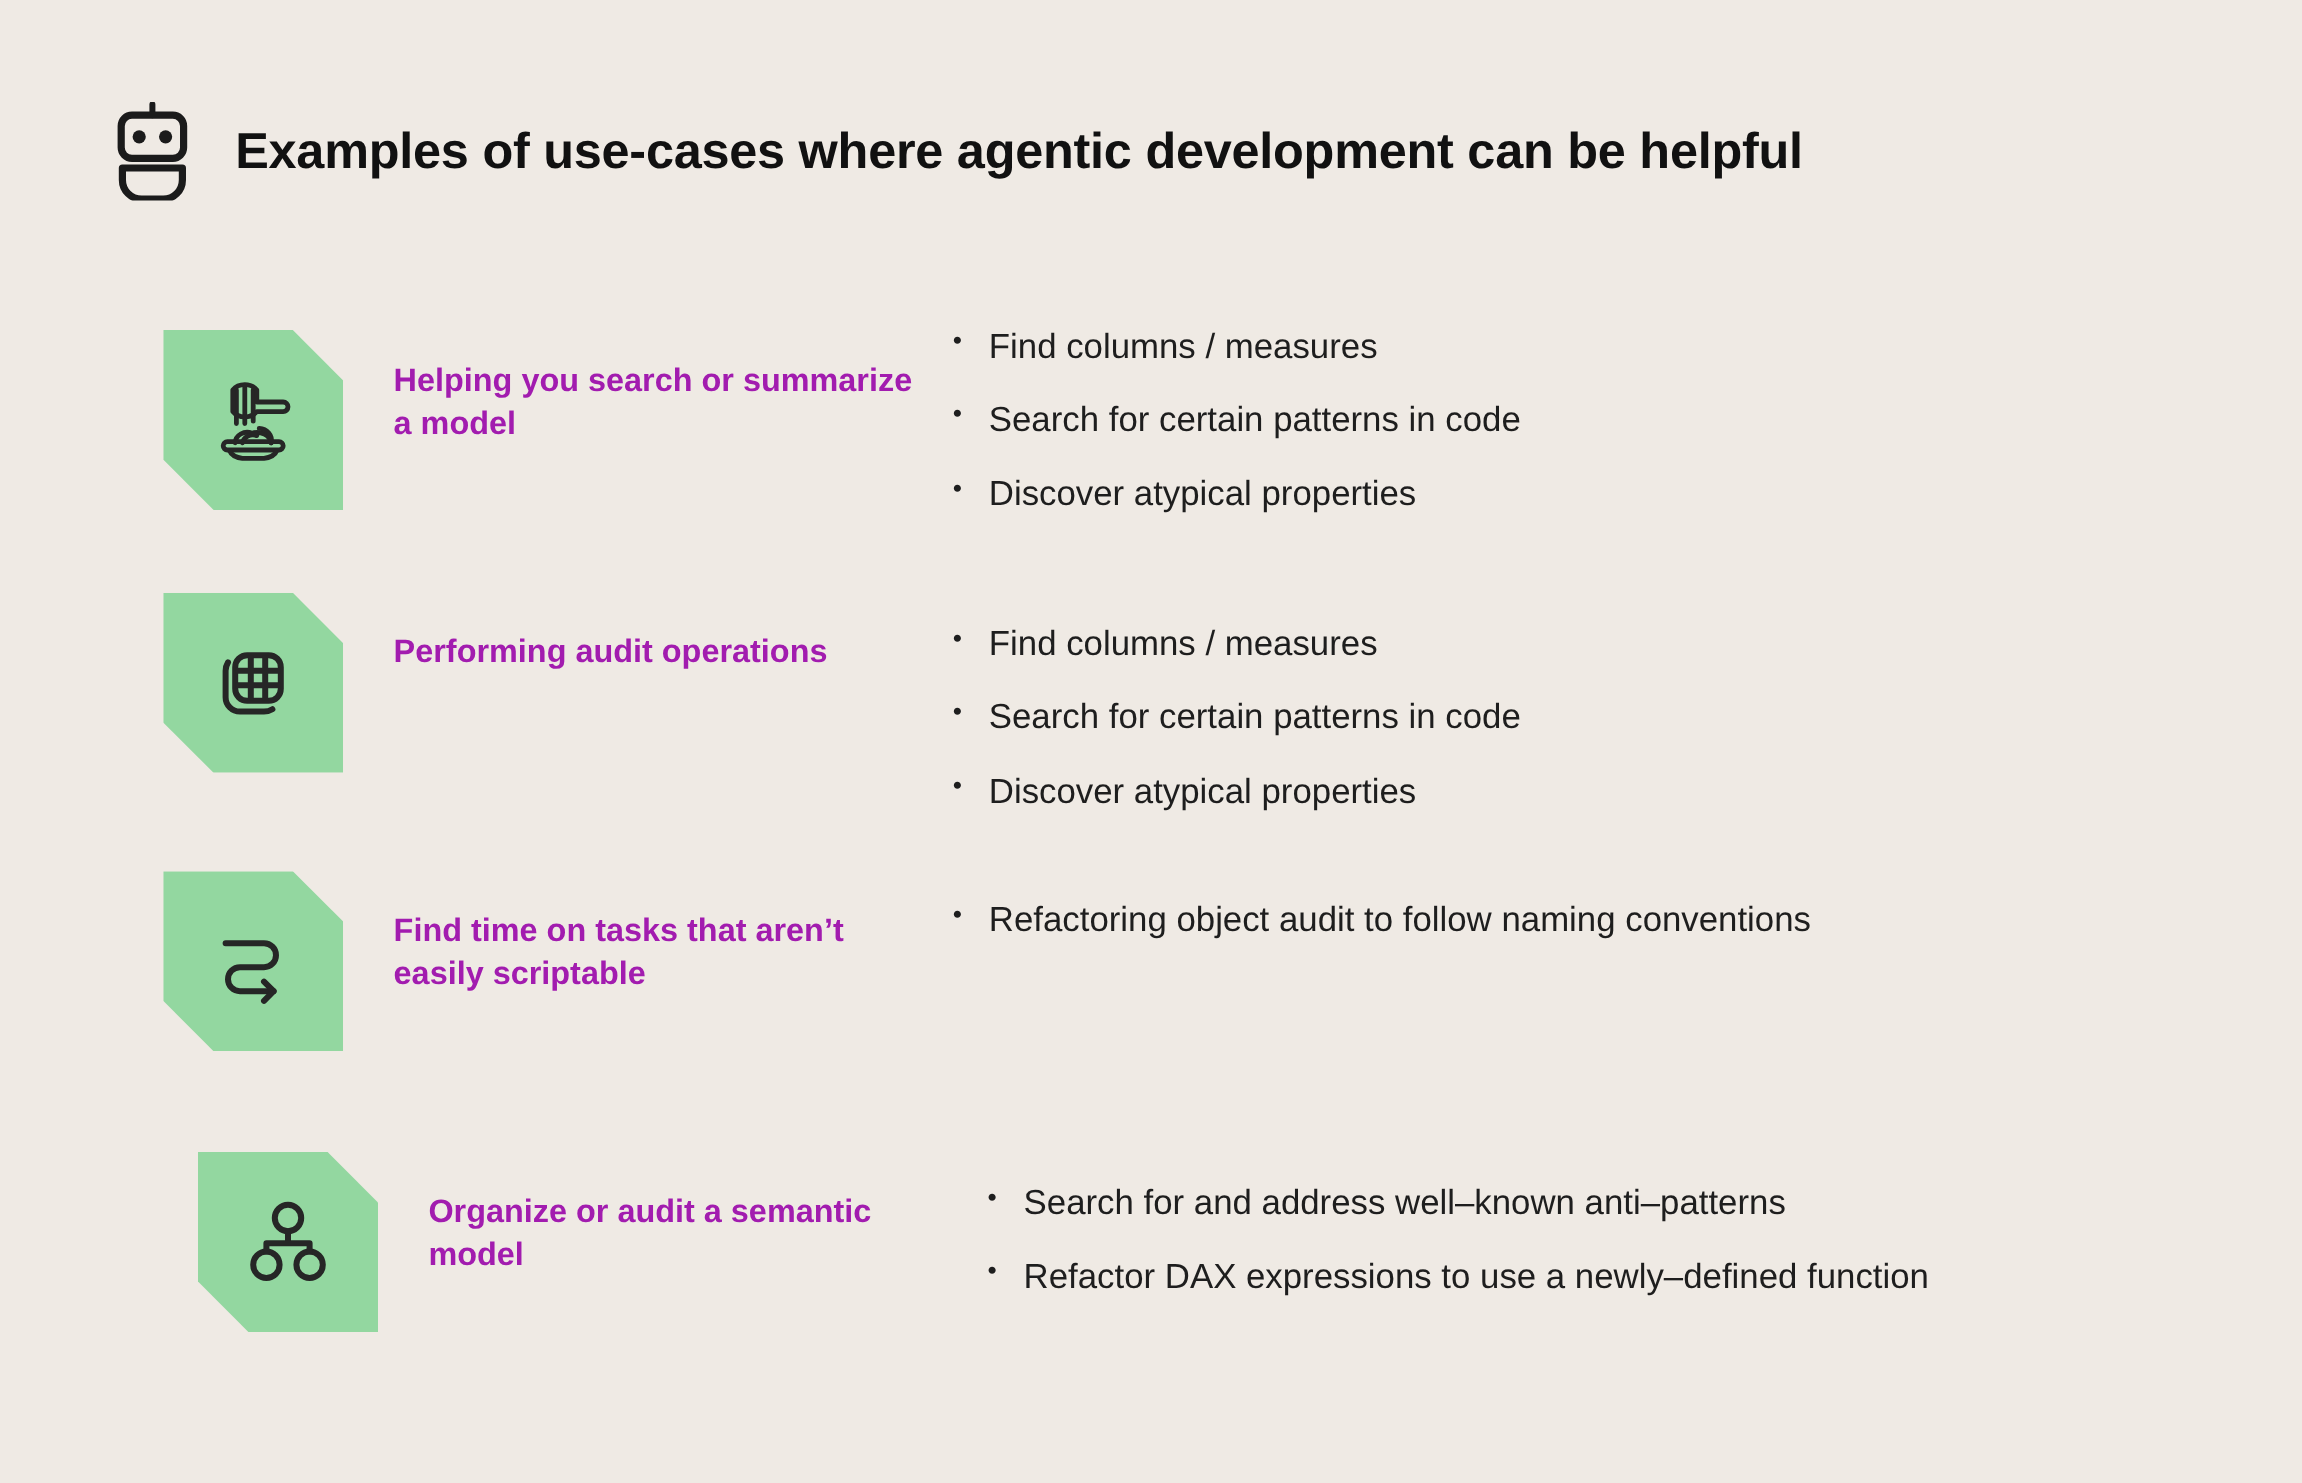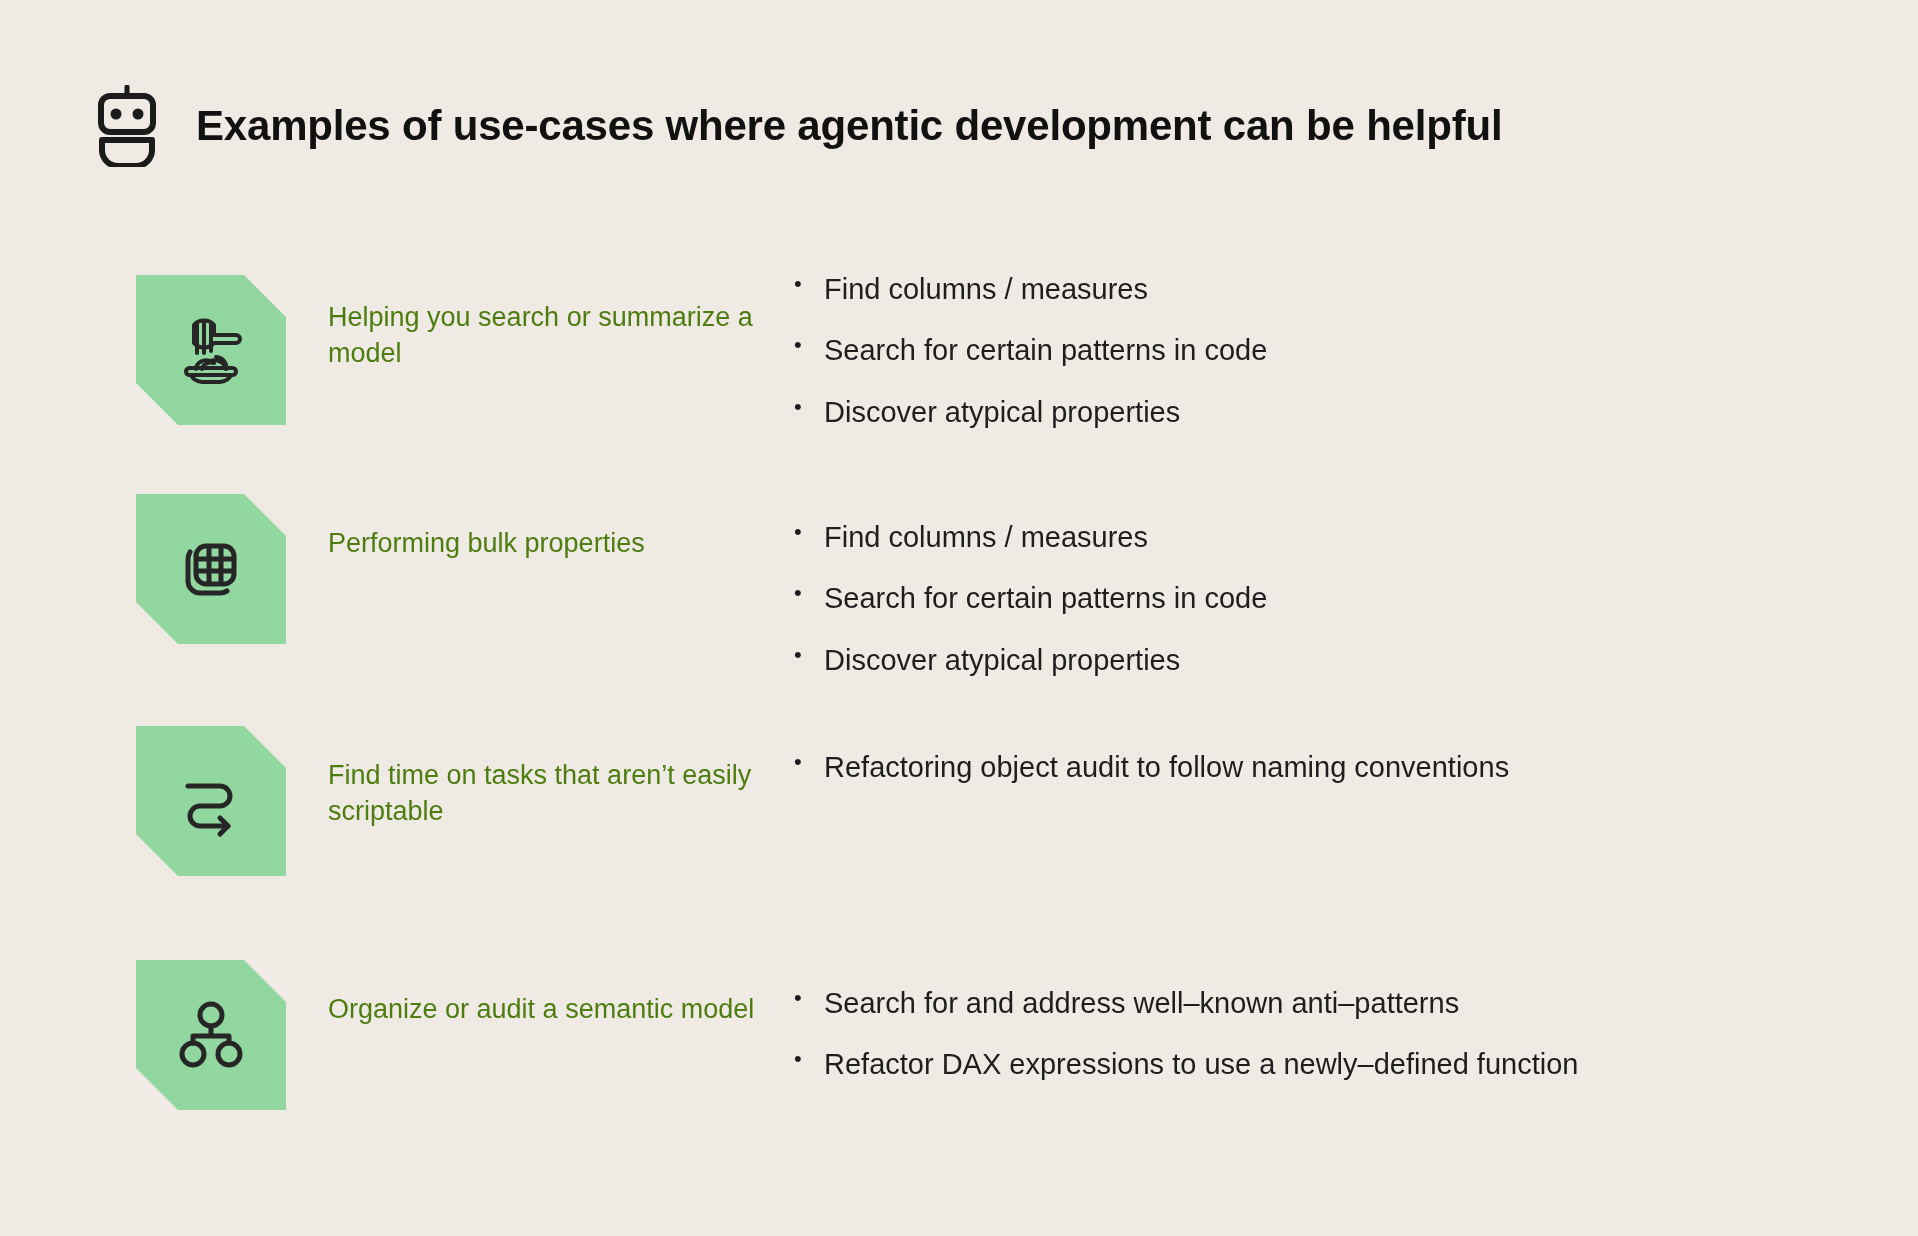--- a/index.html
+++ b/index.html
@@ -89,23 +89,23 @@
     height: 78px;
     display: block;
   }
 
   .row-label {
     width: 440px;
     flex: 0 0 auto;
     margin-left: 42px;
     padding-top: 42px;
     font-size: 27px;
-    font-weight: normal;
+    font-weight: bold;
     line-height: 1.33;
-    color: #4d7c0f;
+    color: #a21caf;
   }
 
   .bullets {
     flex: 1 1 auto;
     margin-left: 26px;
     padding-top: 20px;
     list-style: none;
   }
 
   .bullet {
@@ -135,21 +135,21 @@
   .row-1 .bullets { padding-top: 14px; }
 
   .row-2 { height: 232px; }
   .row-2 .tile-wrap { margin-top: 10px; }
   .row-2 .bullets { padding-top: 36px; }
 
   .row-3 { height: 234px; }
   .row-3 .tile-wrap { margin-top: 10px; }
   .row-3 .bullets { padding-top: 34px; }
 
-  .row-4 { height: 234px; }
+  .row-4 { height: 234px; padding-left: 29px; }
   .row-4 .tile-wrap { margin-top: 10px; }
   .row-4 .bullets { padding-top: 36px; }
 </style>
 </head>
 <body>
 
 <div class="slide">
 
   <div class="header">
     <svg class="robot-icon" viewBox="0 0 62 82" fill="none">
@@ -187,21 +187,21 @@
 
     <div class="row row-2">
       <div class="tile-wrap">
         <div class="tile-shape"></div>
         <svg class="tile-icon" viewBox="0 0 78 78" fill="none">
           <path d="M18 22 a14 14 0 0 0 -2 7 v22 a12 12 0 0 0 12 12 h20 a14 14 0 0 0 7 -2" stroke="#262626" stroke-width="5" stroke-linecap="round"></path>
           <rect x="24" y="16" width="38" height="38" rx="10" stroke="#262626" stroke-width="5"></rect>
           <path d="M37 16 v38 M49 16 v38 M24 29 h38 M24 41 h38" stroke="#262626" stroke-width="5"></path>
         </svg>
       </div>
-      <div class="row-label">Performing bulk properties</div>
+      <div class="row-label">Performing audit operations</div>
       <ul class="bullets">
         <li class="bullet">Find columns / measures</li>
         <li class="bullet">Search for certain patterns in code</li>
         <li class="bullet">Discover atypical properties</li>
       </ul>
     </div>
 
     <div class="row row-3">
       <div class="tile-wrap">
         <div class="tile-shape"></div>

